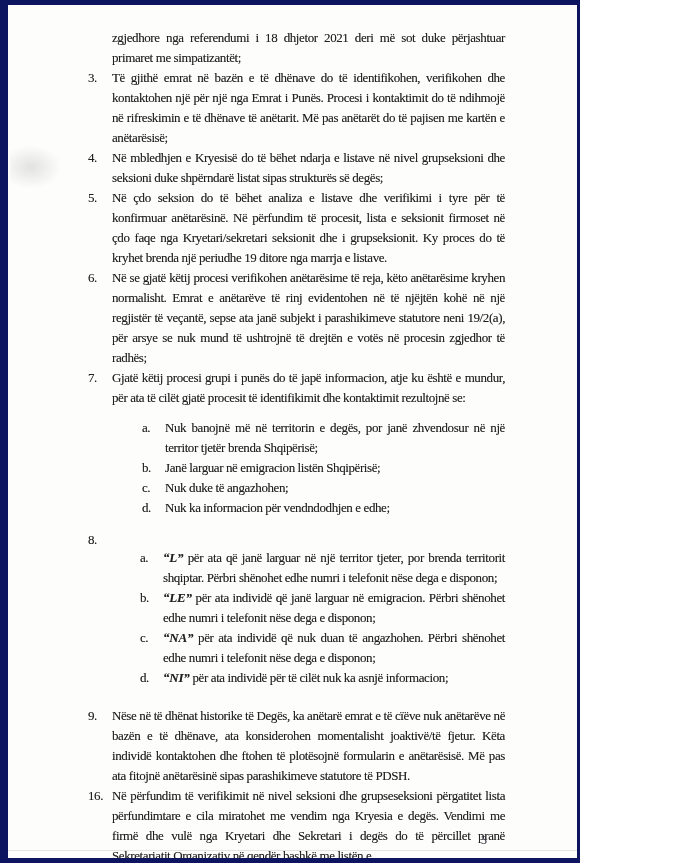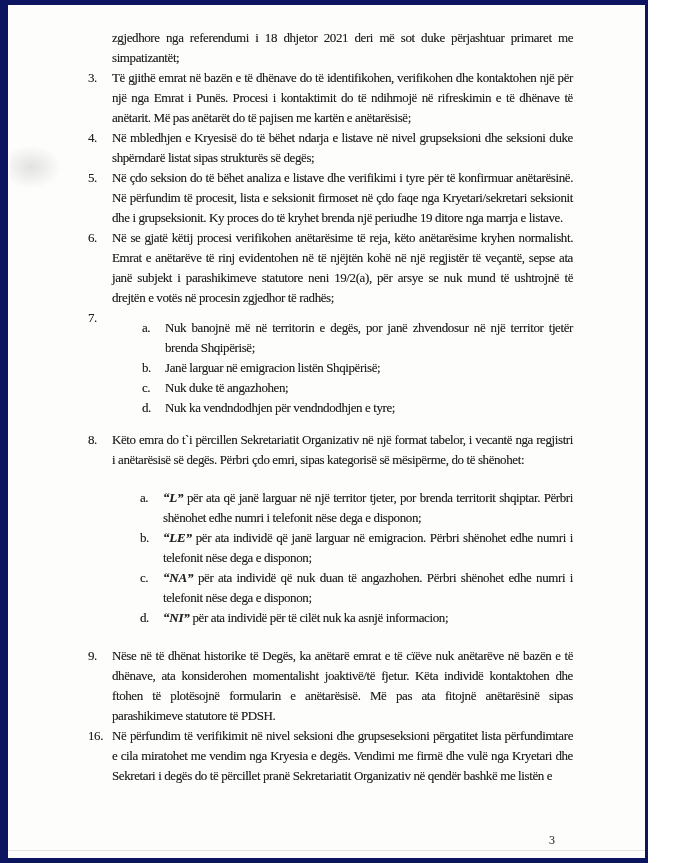--- a/index.html
+++ b/index.html
@@ -1,18 +1,18 @@
 <!DOCTYPE html>
 <html><head>
 <meta charset="utf-8">
 <style>
   html, body { margin: 0; padding: 0; background: #ffffff; }
   .page {
     position: relative;
-    width: 648px;
+    width: 580px;
     height: 863px;
     box-sizing: border-box;
     background: #fdfdfb;
     border-style: solid;
     border-color: #0d1560;
     border-width: 5px 3px 5px 8px;
     overflow: hidden;
     font-family: "Liberation Serif", serif;
     color: #212121;
   }
@@ -92,44 +92,44 @@
         </div>
         <div class="item item-6">
           <span class="num">6.</span>
           <div class="body">
             <div class="txt">Në se gjatë këtij procesi verifikohen anëtarësime të reja, këto anëtarësime kryhen normalisht. Emrat e anëtarëve të rinj evidentohen në të njëjtën kohë në një regjistër të veçantë, sepse ata janë subjekt i parashikimeve statutore neni 19/2(a), për arsye se nuk mund të ushtrojnë të drejtën e votës në procesin zgjedhor të radhës;</div>
           </div>
         </div>
         <div class="item item-7">
           <span class="num">7.</span>
           <div class="body">
+            <div class="txt">Gjatë këtij procesi grupi i punës do të japë informacion, atje ku është e mundur, për ata të cilët gjatë procesit të identifikimit dhe kontaktimit rezultojnë se:</div>
             <div class="sublist">
               <div class="subitem">
                 <span class="letter">a.</span>
                 <div class="stext">Nuk banojnë më në territorin e degës, por janë zhvendosur në një territor tjetër brenda Shqipërisë;</div>
               </div>
               <div class="subitem">
                 <span class="letter">b.</span>
                 <div class="stext">Janë larguar në emigracion listën Shqipërisë;</div>
               </div>
               <div class="subitem">
                 <span class="letter">c.</span>
                 <div class="stext">Nuk duke të angazhohen;</div>
               </div>
               <div class="subitem">
                 <span class="letter">d.</span>
-                <div class="stext">Nuk ka vendndodhjen për vendndodhjen e tyre;</div>
+                <div class="stext">Nuk ka informacion për vendndodhjen e edhe;</div>
               </div>
             </div>
           </div>
         </div>
         <div class="item item-8">
           <span class="num">8.</span>
           <div class="body">
-            <div class="txt">Këto emra do t`i përcillen Sekretariatit Organizativ në një format tabelor, i vecantë nga regjistri i anëtarësisë së degës. Përbri çdo emri, sipas kategorisë së mësipërme, do të shënohet:</div>
             <div class="sublist">
               <div class="subitem">
                 <span class="letter">a.</span>
                 <div class="stext"><span class="code">“L”</span> për ata që janë larguar në një territor tjeter, por brenda territorit shqiptar. Përbri shënohet edhe numri i telefonit nëse dega e disponon;</div>
               </div>
               <div class="subitem">
                 <span class="letter">b.</span>
                 <div class="stext"><span class="code">“LE”</span> për ata individë që janë larguar në emigracion. Përbri shënohet edhe numri i telefonit nëse dega e disponon;</div>
               </div>
               <div class="subitem">

